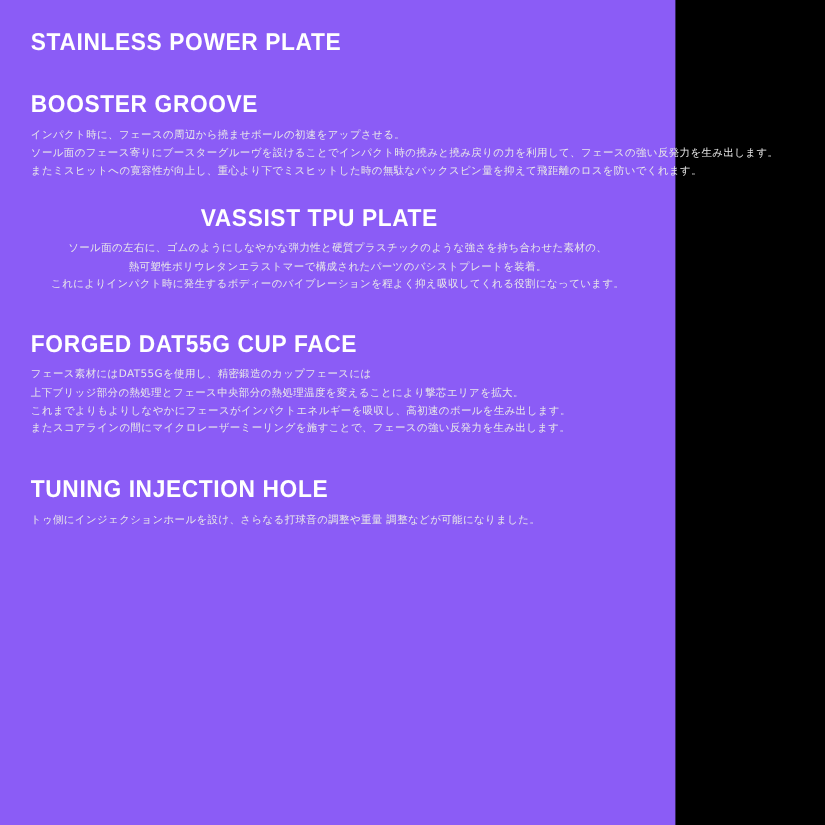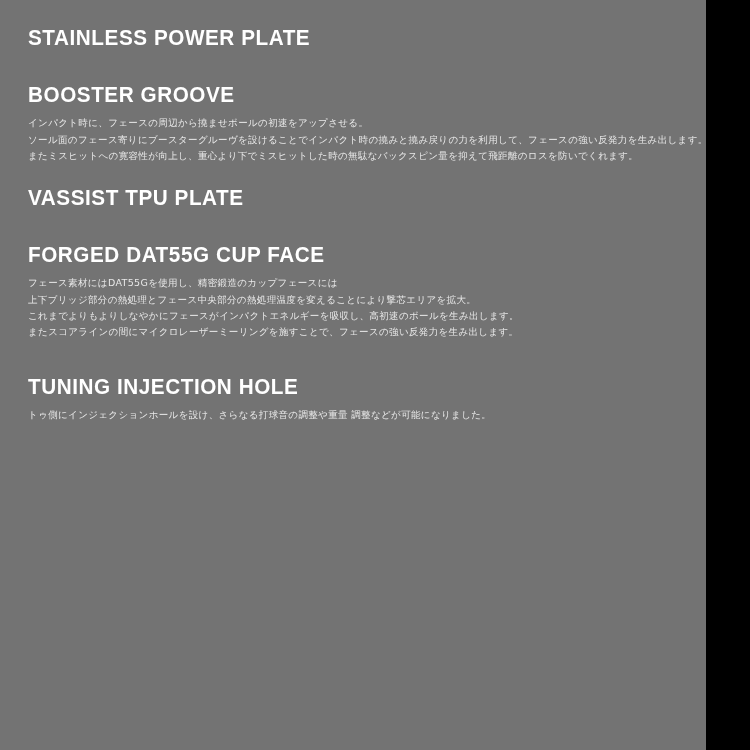--- a/index.html
+++ b/index.html
@@ -9,23 +9,23 @@
     background: #000000;
   }
   body {
     width: 750px;
     height: 750px;
     overflow: hidden;
     font-family: "Liberation Sans", sans-serif;
     color: #ffffff;
   }
   .page {
-    width: 706px;
+    width: 614px;
     height: 750px;
-    background: #737373;
+    background: #8b5cf6;
     padding: 26px 28px 10px 28px;
   }
   .section {
     margin-bottom: 22px;
   }
   .section-title {
     font-family: "Liberation Sans Narrow", "Liberation Sans", sans-serif;
     font-weight: bold;
     font-size: 22px;
     letter-spacing: 0.6px;
@@ -45,21 +45,21 @@
     font-size: 9.5px;
     line-height: 1.72;
     color: #e9e9e9;
     letter-spacing: 0.35px;
     white-space: nowrap;
   }
   
   .s0 { margin-bottom: 34px; }
   .s1 { }
   .s2 { margin-bottom: 32px; }
-  .s3 { margin-bottom: 34px; }
+  .s3 { margin-bottom: 34px; text-align: center; }
   .s4 { margin-bottom: 34px; }
   .s5 { margin-bottom: 0; }
 </style>
 </head>
 <body>
 
 <div class="page">
 
   <div class="section s0">
     <h2 class="section-title">STAINLESS POWER PLATE</h2>
@@ -70,20 +70,25 @@
     <div class="section-lines">
       <div class="line">インパクト時に、フェースの周辺から撓ませボールの初速をアップさせる。</div>
       <div class="line">ソール面のフェース寄りにブースターグルーヴを設けることでインパクト時の撓みと撓み戻りの力を利用して、フェースの強い反発力を生み出します。</div>
       <div class="line">またミスヒットへの寛容性が向上し、重心より下でミスヒットした時の無駄なバックスピン量を抑えて飛距離のロスを防いでくれます。</div>
     </div>
   </div>
 
 
   <div class="section s3">
     <h2 class="section-title">VASSIST TPU PLATE</h2>
+    <div class="section-lines">
+      <div class="line">ソール面の左右に、ゴムのようにしなやかな弾力性と硬質プラスチックのような強さを持ち合わせた素材の、</div>
+      <div class="line">熱可塑性ポリウレタンエラストマーで構成されたパーツのバシストプレートを装着。</div>
+      <div class="line">これによりインパクト時に発生するボディーのバイブレーションを程よく抑え吸収してくれる役割になっています。</div>
+    </div>
   </div>
 
   <div class="section s4">
     <h2 class="section-title">FORGED DAT55G CUP FACE</h2>
     <div class="section-lines">
       <div class="line">フェース素材にはDAT55Gを使用し、精密鍛造のカップフェースには</div>
       <div class="line">上下ブリッジ部分の熱処理とフェース中央部分の熱処理温度を変えることにより撃芯エリアを拡大。</div>
       <div class="line">これまでよりもよりしなやかにフェースがインパクトエネルギーを吸収し、高初速のボールを生み出します。</div>
       <div class="line">またスコアラインの間にマイクロレーザーミーリングを施すことで、フェースの強い反発力を生み出します。</div>
     </div>

